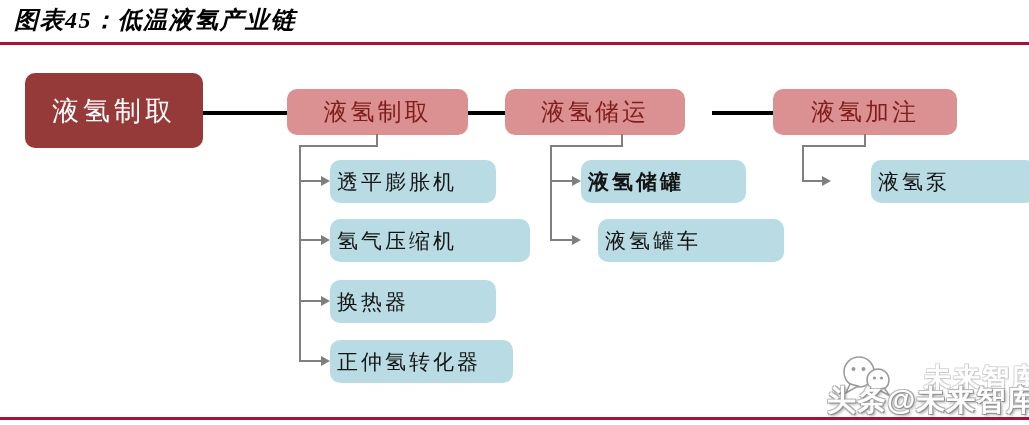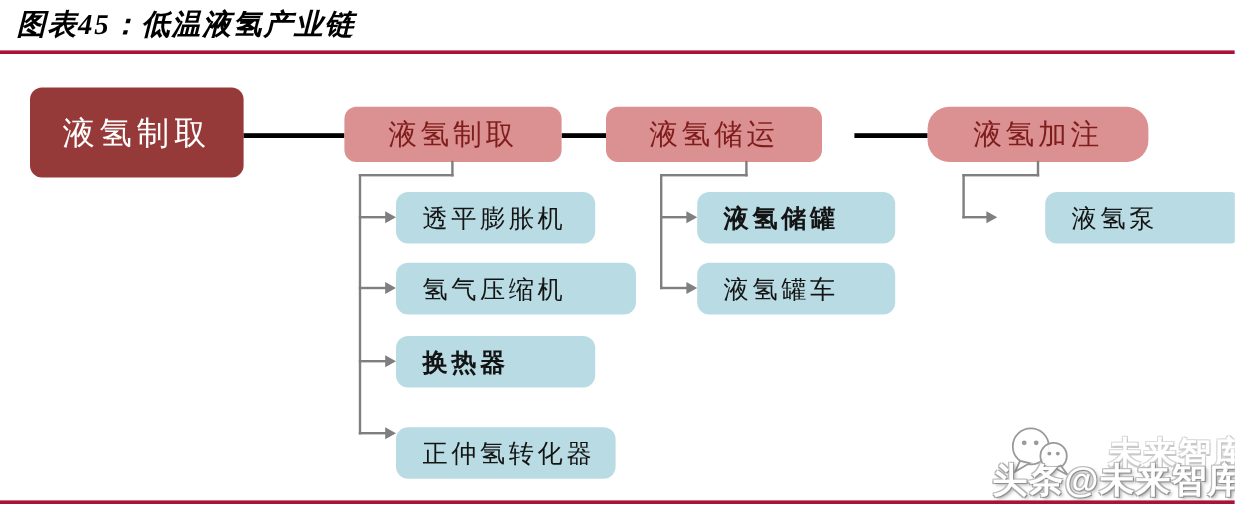--- a/index.html
+++ b/index.html
@@ -27,21 +27,21 @@
     background:#963A39; color:#fff; font-size:27px;
     justify-content:center; letter-spacing:4px;
   }
   .branch-node {
     top:89px; height:46px;
     background:#DB9191; color:#7f1d1d; font-size:24px;
     justify-content:center; letter-spacing:3px;
   }
   .leaf-node {
     height:43px; background:#B9DCE4; color:#141414; font-size:21px;
-    justify-content:flex-start; padding-left:22px; letter-spacing:3px;
+    justify-content:flex-start; padding-left:7px; letter-spacing:3px;
   }
   .black-line { position:absolute; top:111px; height:4px; background:#000; }
   .gray-v { position:absolute; width:2px; background:#7f7f7f; }
   .gray-h { position:absolute; height:2px; background:#7f7f7f; }
   .arrowhead {
     position:absolute; width:0; height:0;
     border-top:5px solid transparent; border-bottom:5px solid transparent;
     border-left:9px solid #7f7f7f;
   }
 
@@ -67,21 +67,21 @@
 <div class="rule rule-bottom"></div>
 
 <div class="node root-node">液氢制取</div>
 
 <div class="black-line" style="left:203px;width:84px;"></div>
 <div class="black-line" style="left:468px;width:64px;"></div>
 <div class="black-line" style="left:712px;width:61px;"></div>
 
 <div class="node branch-node" style="left:287px;width:181px;">液氢制取</div>
 <div class="node branch-node" style="left:505px;width:180px;">液氢储运</div>
-<div class="node branch-node" style="left:773px;width:184px;border-radius:18px;">液氢加注</div>
+<div class="node branch-node" style="left:773px;width:184px;">液氢加注</div>
 
 <div class="gray-v" style="left:376px;top:134px;height:13px;"></div>
 <div class="gray-h" style="left:299px;top:145px;width:79px;"></div>
 <div class="gray-v" style="left:299px;top:145px;height:217px;"></div>
 <div class="gray-h" style="left:299px;top:180px;width:23px;"></div>
 <div class="arrowhead" style="left:321px;top:176px;"></div>
 <div class="gray-h" style="left:299px;top:239px;width:23px;"></div>
 <div class="arrowhead" style="left:321px;top:235px;"></div>
 <div class="gray-h" style="left:299px;top:300px;width:23px;"></div>
 <div class="arrowhead" style="left:321px;top:296px;"></div>
@@ -97,25 +97,25 @@
 <div class="arrowhead" style="left:572px;top:235px;"></div>
 
 <div class="gray-v" style="left:864px;top:134px;height:13px;"></div>
 <div class="gray-h" style="left:802px;top:145px;width:64px;"></div>
 <div class="gray-v" style="left:802px;top:145px;height:37px;"></div>
 <div class="gray-h" style="left:802px;top:180px;width:23px;"></div>
 <div class="arrowhead" style="left:822px;top:176px;"></div>
 
 <div class="node leaf-node" style="left:330px;top:160px;width:166px;">透平膨胀机</div>
 <div class="node leaf-node" style="left:330px;top:219px;width:200px;">氢气压缩机</div>
-<div class="node leaf-node" style="left:330px;top:280px;width:166px;font-weight:bold;">换热器</div>
-<div class="node leaf-node" style="left:330px;top:340px;width:183px;margin-top:16px;">正仲氢转化器</div>
+<div class="node leaf-node" style="left:330px;top:280px;width:166px;">换热器</div>
+<div class="node leaf-node" style="left:330px;top:340px;width:183px;">正仲氢转化器</div>
 
 <div class="node leaf-node" style="left:581px;top:160px;width:165px;font-weight:bold;">液氢储罐</div>
-<div class="node leaf-node" style="left:581px;top:219px;width:165px;">液氢罐车</div>
+<div class="node leaf-node" style="left:598px;top:219px;width:186px;">液氢罐车</div>
 
 <div class="node leaf-node" style="left:831px;top:160px;width:164px;margin-left:40px;">液氢泵</div>
 
 <svg class="wm-icon" width="58" height="48" viewBox="0 0 58 48">
   <g stroke="#9a9a9a" stroke-width="1.5" fill="#ffffff" fill-opacity="0.92">
     <circle cx="21" cy="20" r="15"></circle>
     <path d="M12 32 L8 41 L20 34 Z"></path>
     <circle cx="40" cy="28" r="11"></circle>
     <path d="M46 36 L52 44 L41 38 Z"></path>
   </g>

